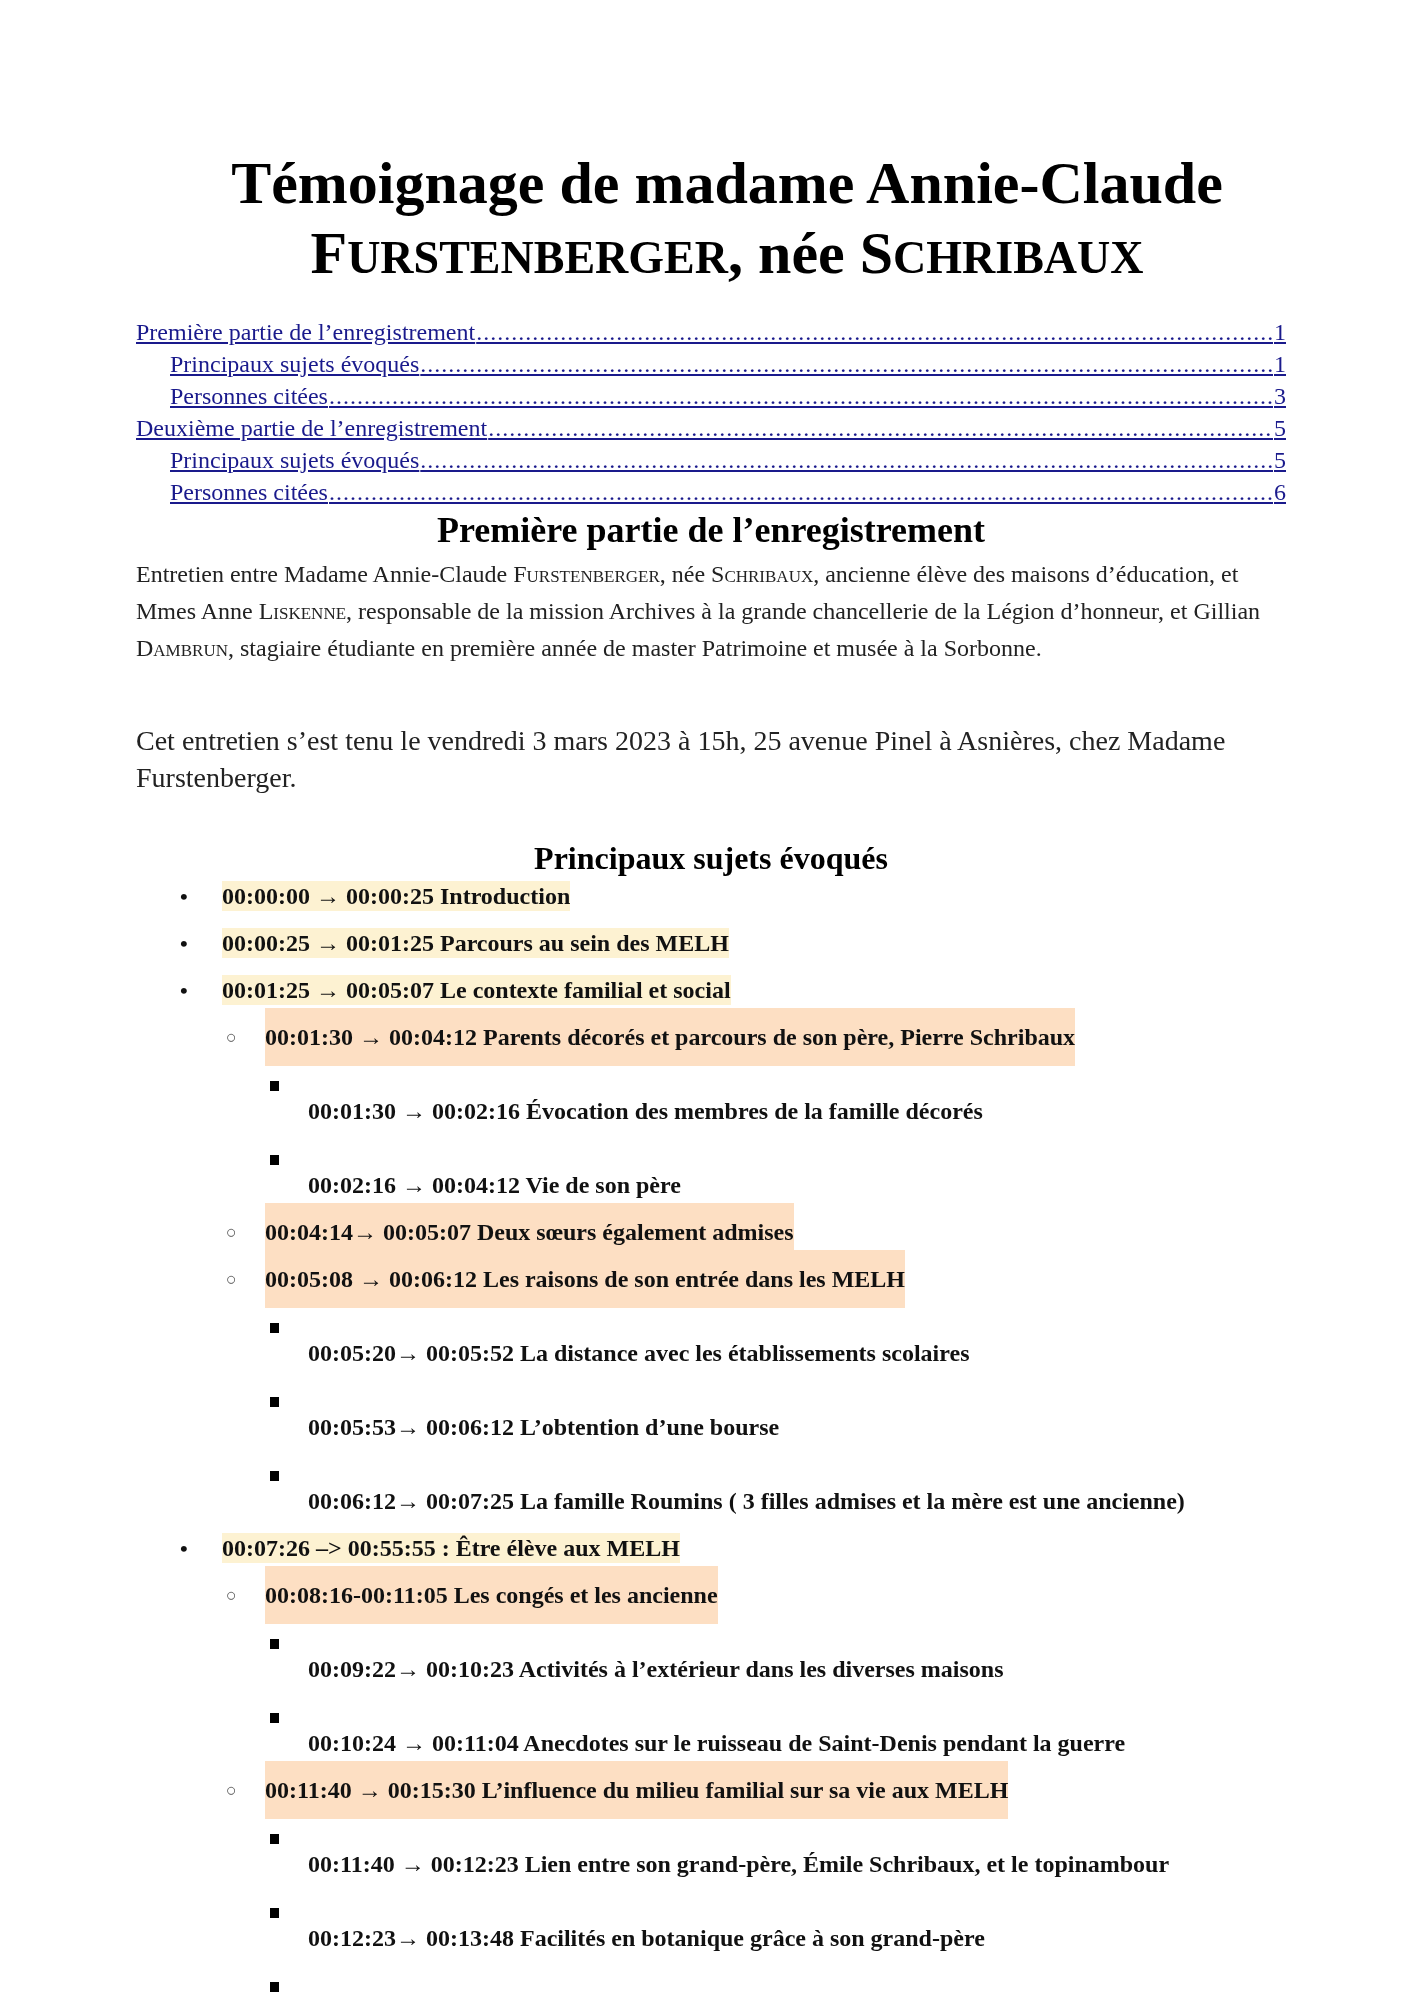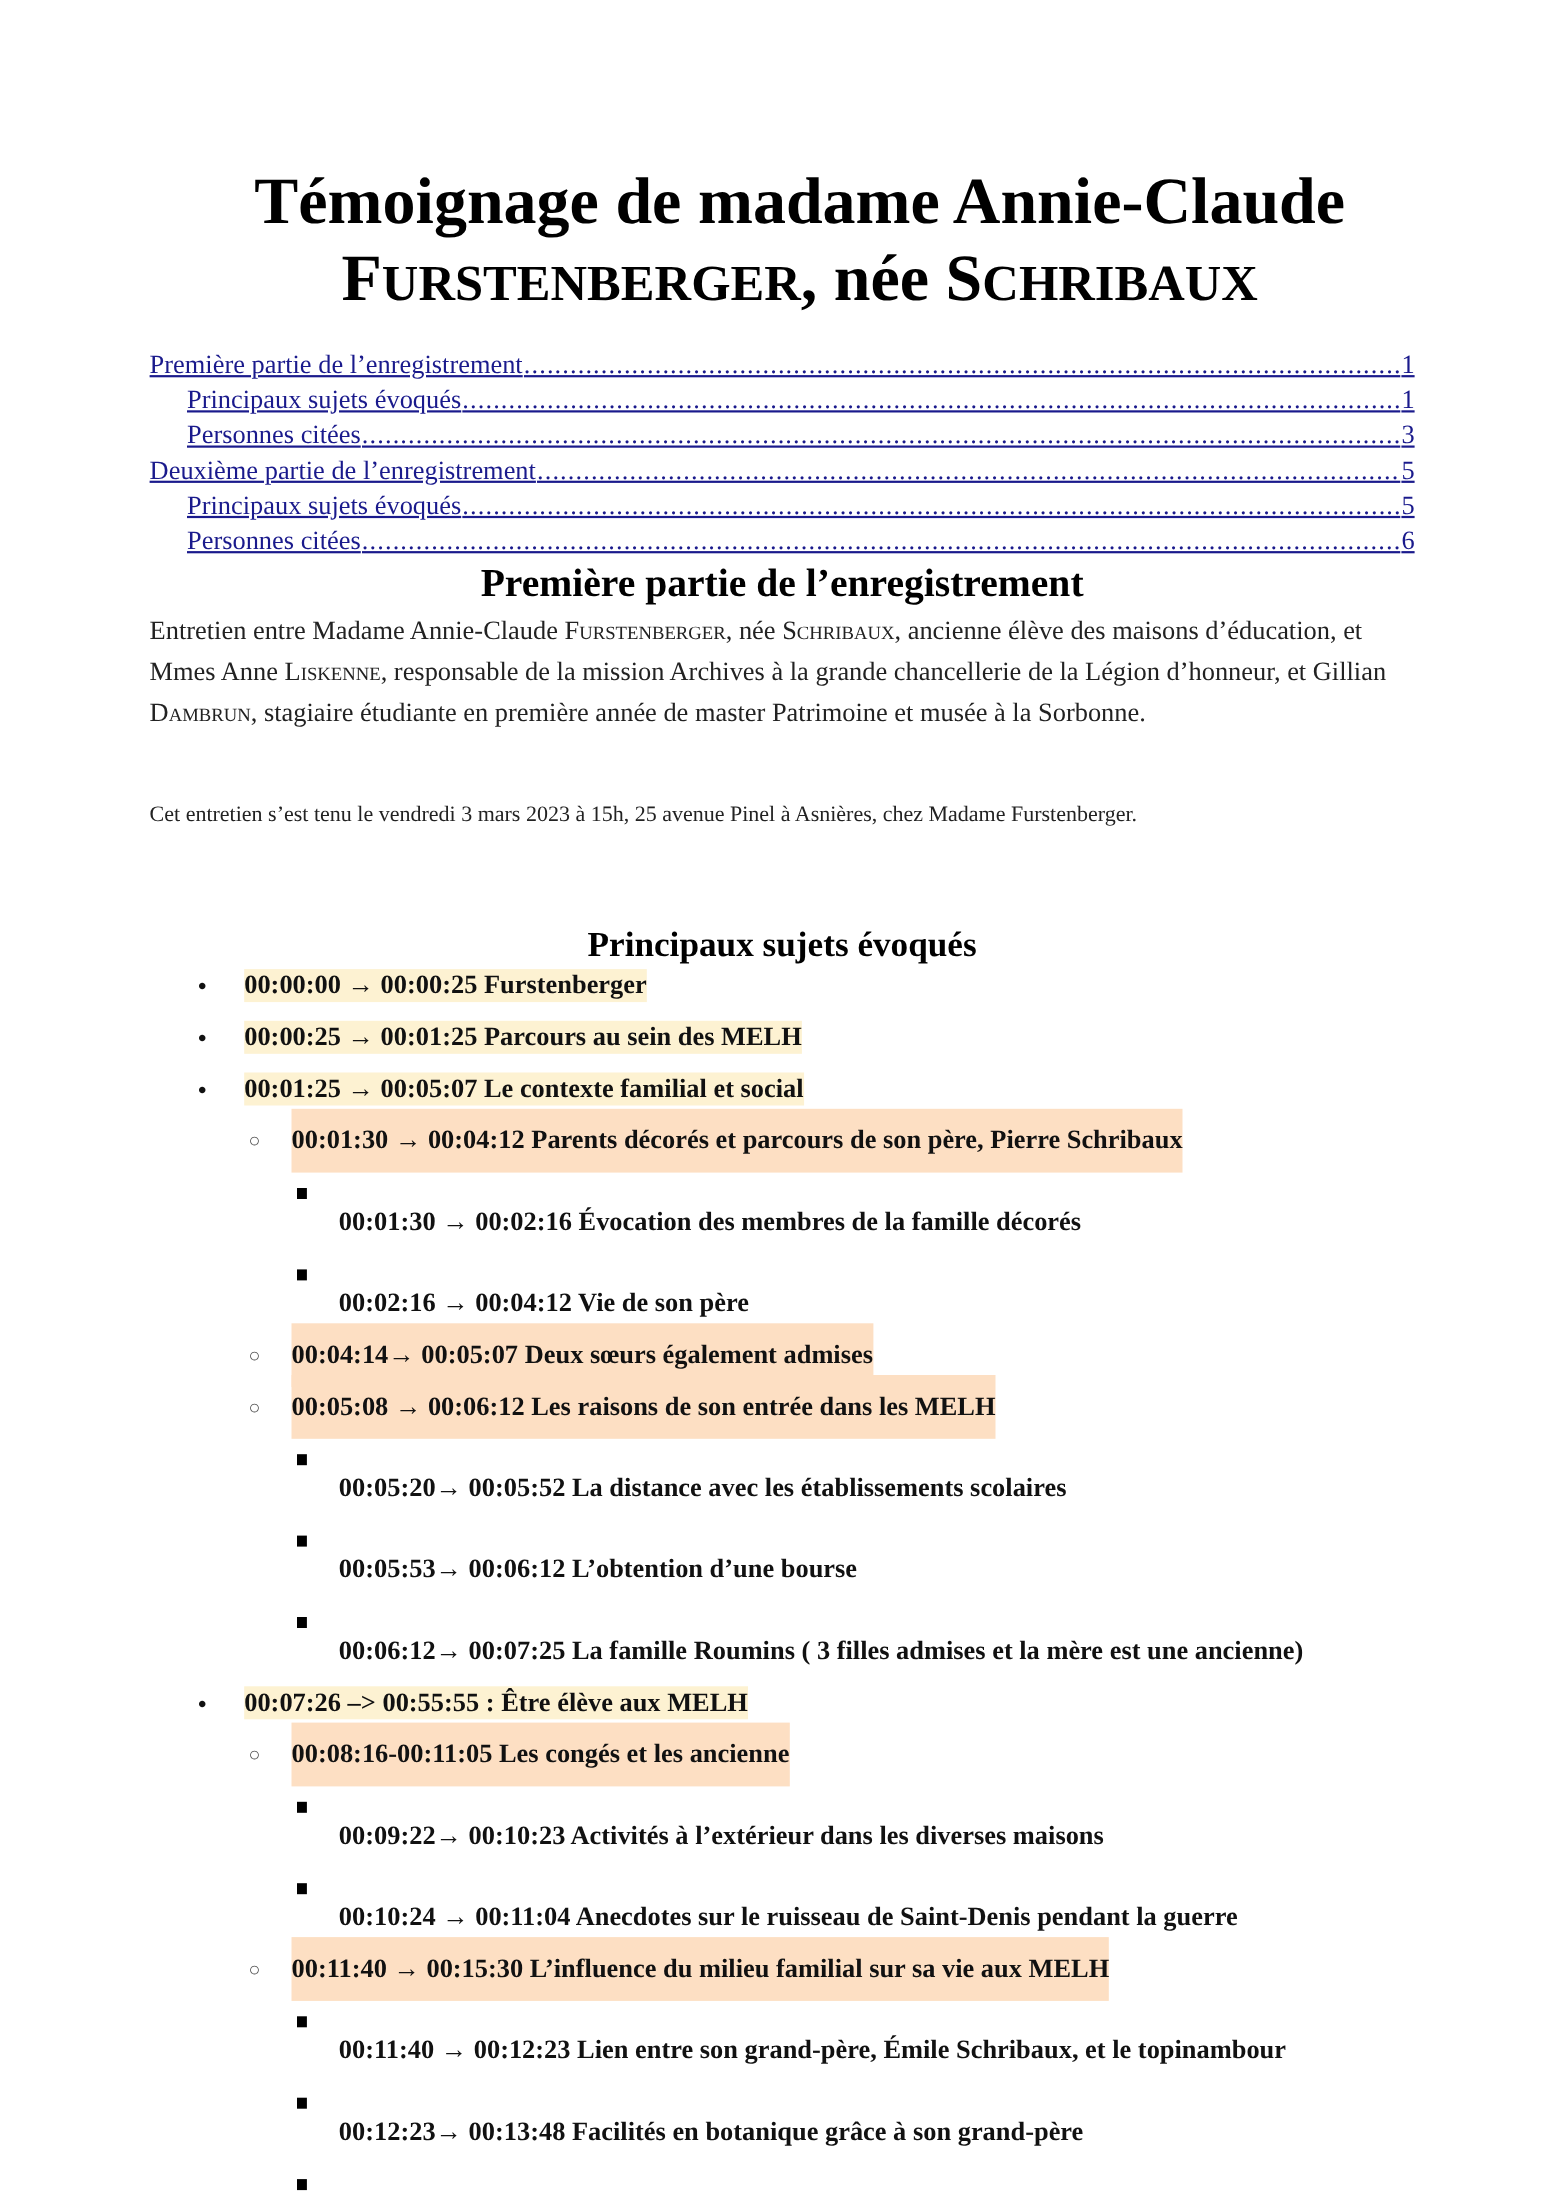--- a/index.html
+++ b/index.html
@@ -37,21 +37,21 @@
     position: absolute; top: 508px; left: 0; width: 1150px; margin: 0;
     text-align: center; font-size: 36px; line-height: 44px; font-weight: bold; color: #000;
   }
   .intro {
     position: absolute; top: 556px; left: 0; width: 1150px; margin: 0;
     font-size: 24px; line-height: 37px; color: #222;
   }
   .intro .sc { font-variant: small-caps; }
   .place {
     position: absolute; top: 722px; left: 0; width: 1150px; margin: 0;
-    font-size: 20px; line-height: 37px; color: #222;
+    font-size: 28px; line-height: 37px; color: #222;
   }
   h3.subsection-title {
     position: absolute; top: 838px; left: 0; width: 1150px; margin: 0;
     text-align: center; font-size: 32px; line-height: 40px; font-weight: bold; color: #000;
   }
 
   .topics { position: absolute; top: 880px; left: 0; width: 1150px; }
   .item {
     position: relative; font-size: 24px; line-height: 33px; font-weight: bold; color: #111;
     margin-bottom: 14px;
@@ -115,21 +115,21 @@
 
   <h2 class="section-title">Première partie de l’enregistrement</h2>
 
   <p class="intro"><span>Entretien entre Madame Annie-Claude </span><span class="sc">Furstenberger</span><span>, née </span><span class="sc">Schribaux</span><span>, ancienne élève des maisons d’éducation, et Mmes Anne </span><span class="sc">Liskenne</span><span>, responsable de la mission Archives à la grande chancellerie de la Légion d’honneur, et Gillian </span><span class="sc">Dambrun</span><span>, stagiaire étudiante en première année de master Patrimoine et musée à la Sorbonne.</span></p>
 
   <p class="place">Cet entretien s’est tenu le vendredi 3 mars 2023 à 15h, 25 avenue Pinel à Asnières, chez Madame Furstenberger.</p>
 
   <h3 class="subsection-title">Principaux sujets évoqués</h3>
 
   <div class="topics" id="topics">
-      <div class="item l1"><span class="marker">•</span><span class="txt hl-1">00:00:00 → 00:00:25 Furstenberger</span></div>
+      <div class="item l1"><span class="marker">•</span><span class="txt hl-1">00:00:00 → 00:00:25 Introduction</span></div>
       <div class="item l1"><span class="marker">•</span><span class="txt hl-1">00:00:25 → 00:01:25 Parcours au sein des MELH</span></div>
       <div class="item l1"><span class="marker">•</span><span class="txt hl-1">00:01:25 → 00:05:07  Le contexte familial et social</span></div>
       <div class="item l2"><span class="marker">○</span><span class="txt hl-2">00:01:30 → 00:04:12 Parents décorés et parcours de son père, Pierre Schribaux</span></div>
       <div class="item l3"><span class="marker"><span></span></span><span class="txt">00:01:30 → 00:02:16  Évocation des membres de la famille décorés</span></div>
       <div class="item l3"><span class="marker"><span></span></span><span class="txt">00:02:16 → 00:04:12  Vie de son père</span></div>
       <div class="item l2"><span class="marker">○</span><span class="txt hl-2">00:04:14→ 00:05:07 Deux sœurs également admises</span></div>
       <div class="item l2"><span class="marker">○</span><span class="txt hl-2">00:05:08 → 00:06:12 Les raisons de son entrée dans les MELH</span></div>
       <div class="item l3"><span class="marker"><span></span></span><span class="txt">00:05:20→ 00:05:52  La distance avec les établissements scolaires</span></div>
       <div class="item l3"><span class="marker"><span></span></span><span class="txt">00:05:53→ 00:06:12  L’obtention d’une bourse</span></div>
       <div class="item l3"><span class="marker"><span></span></span><span class="txt">00:06:12→ 00:07:25  La famille Roumins ( 3 filles admises et la mère est une ancienne)</span></div>

